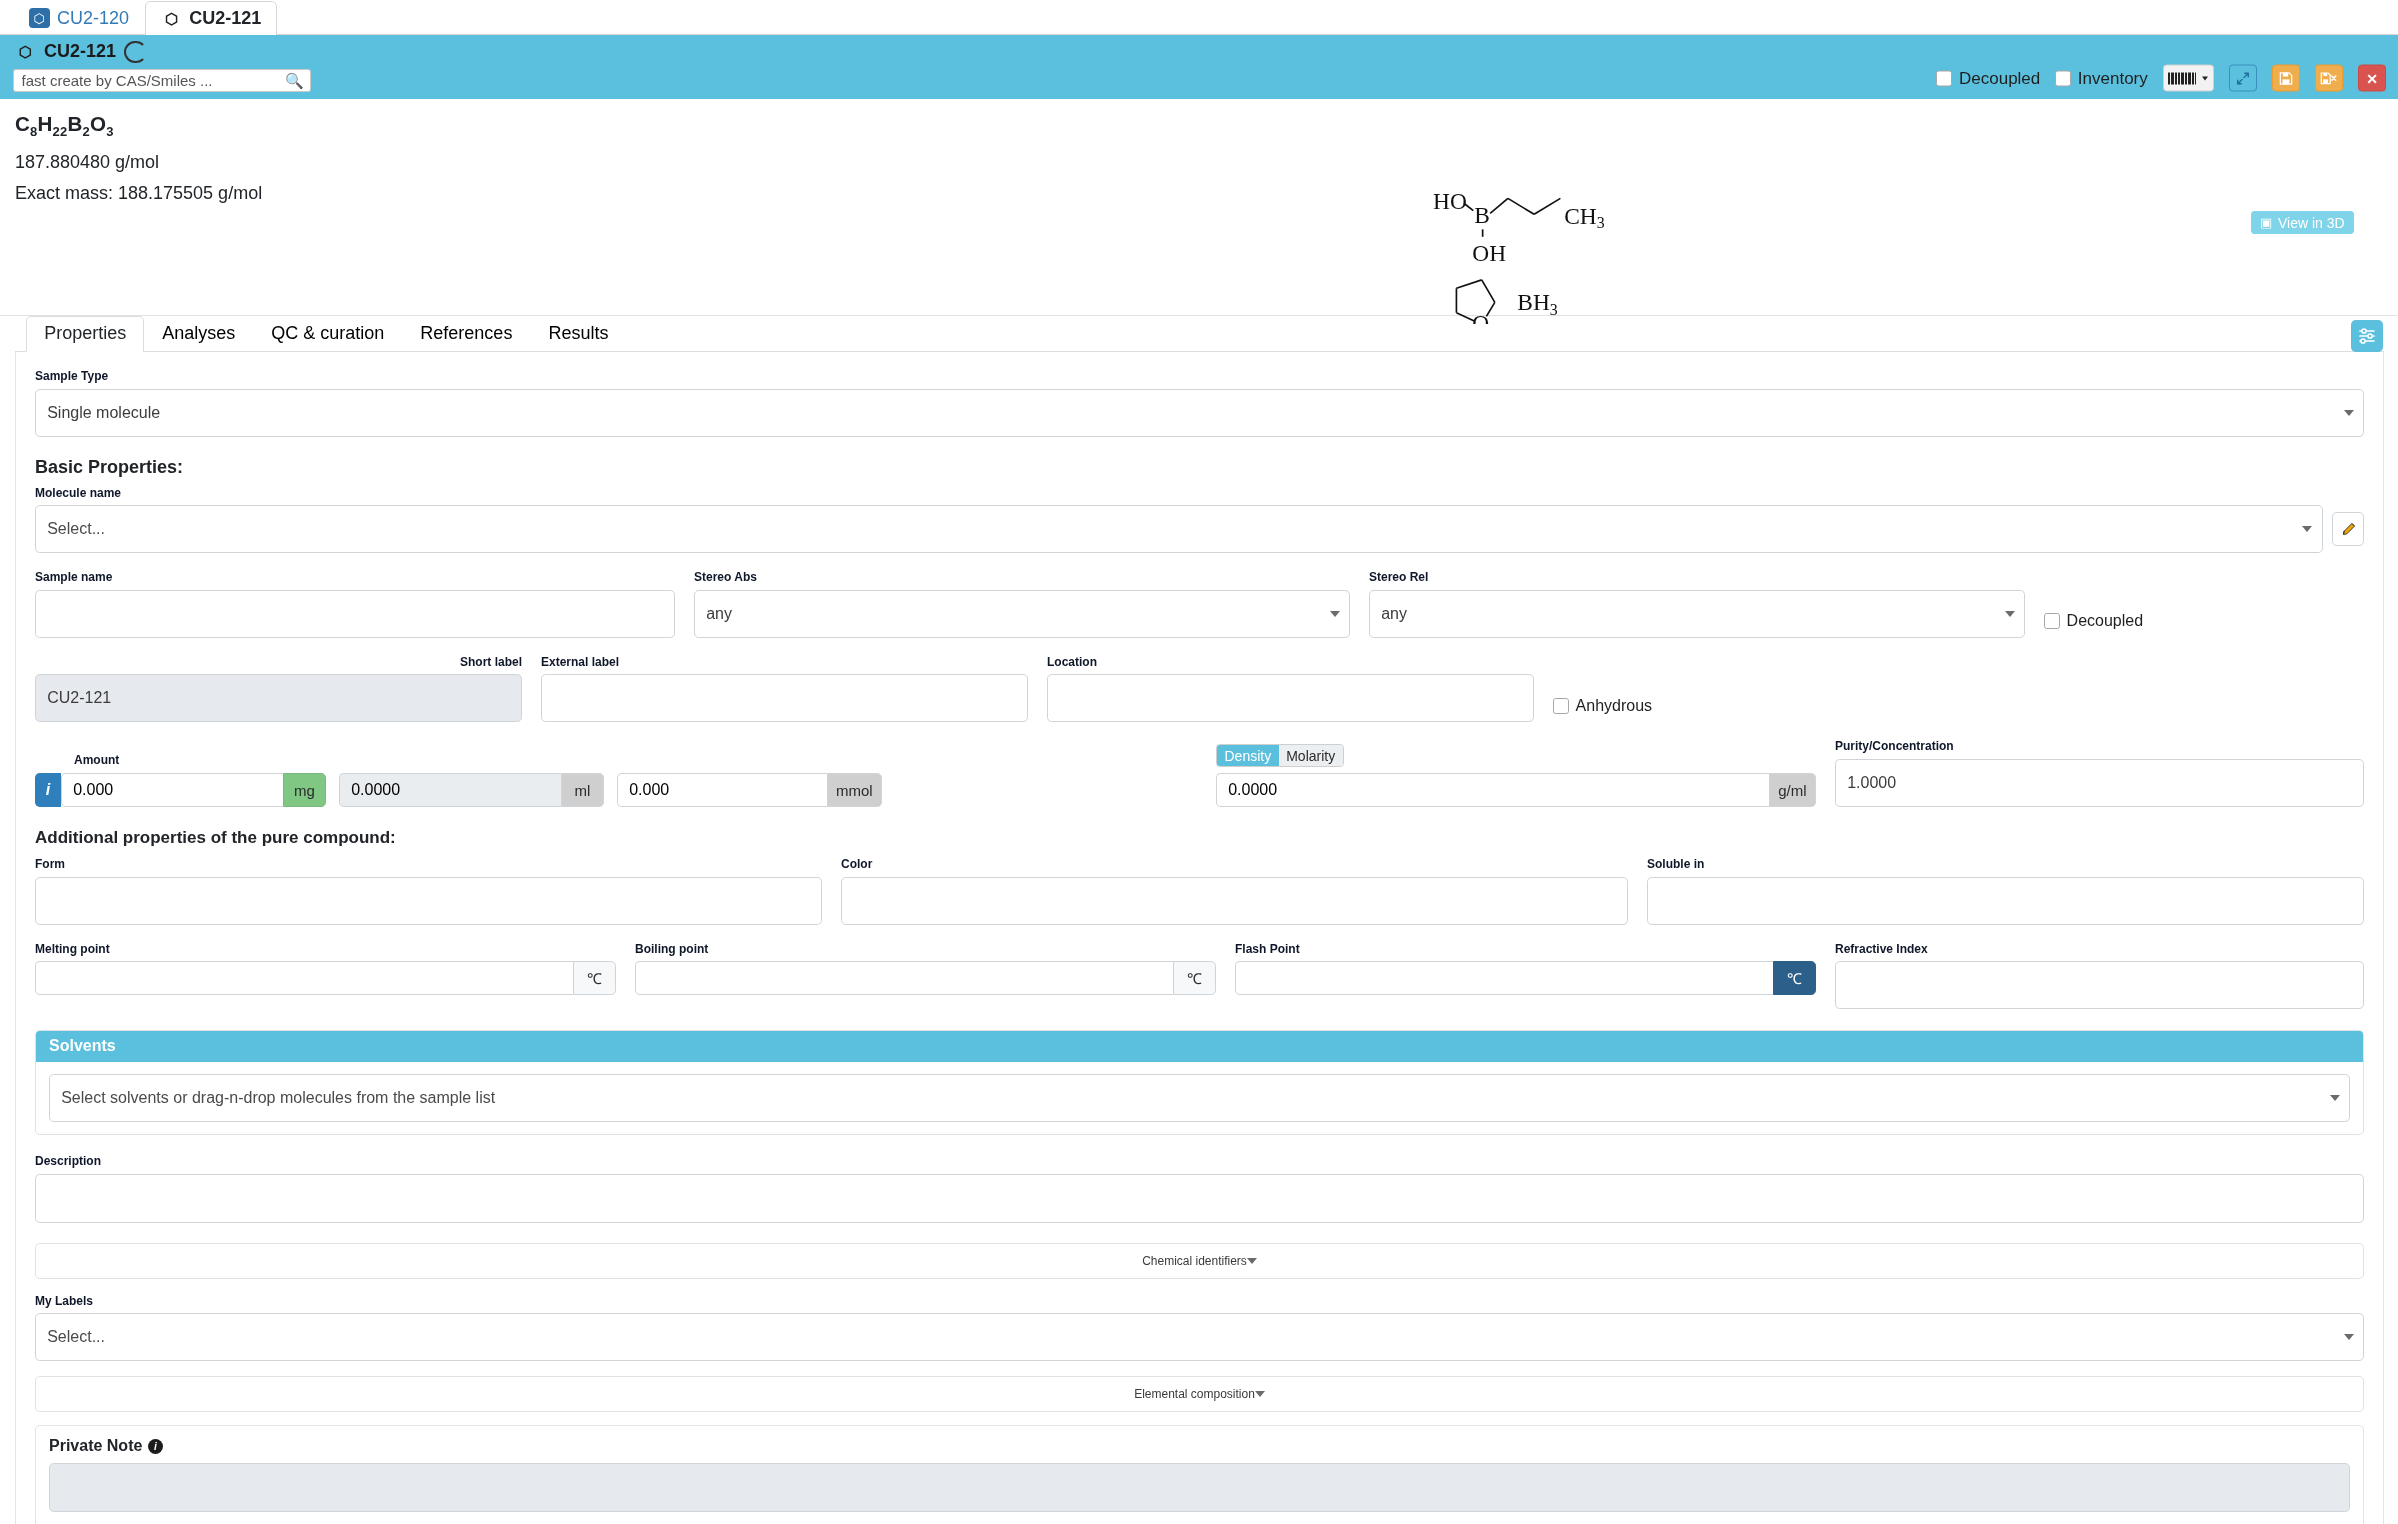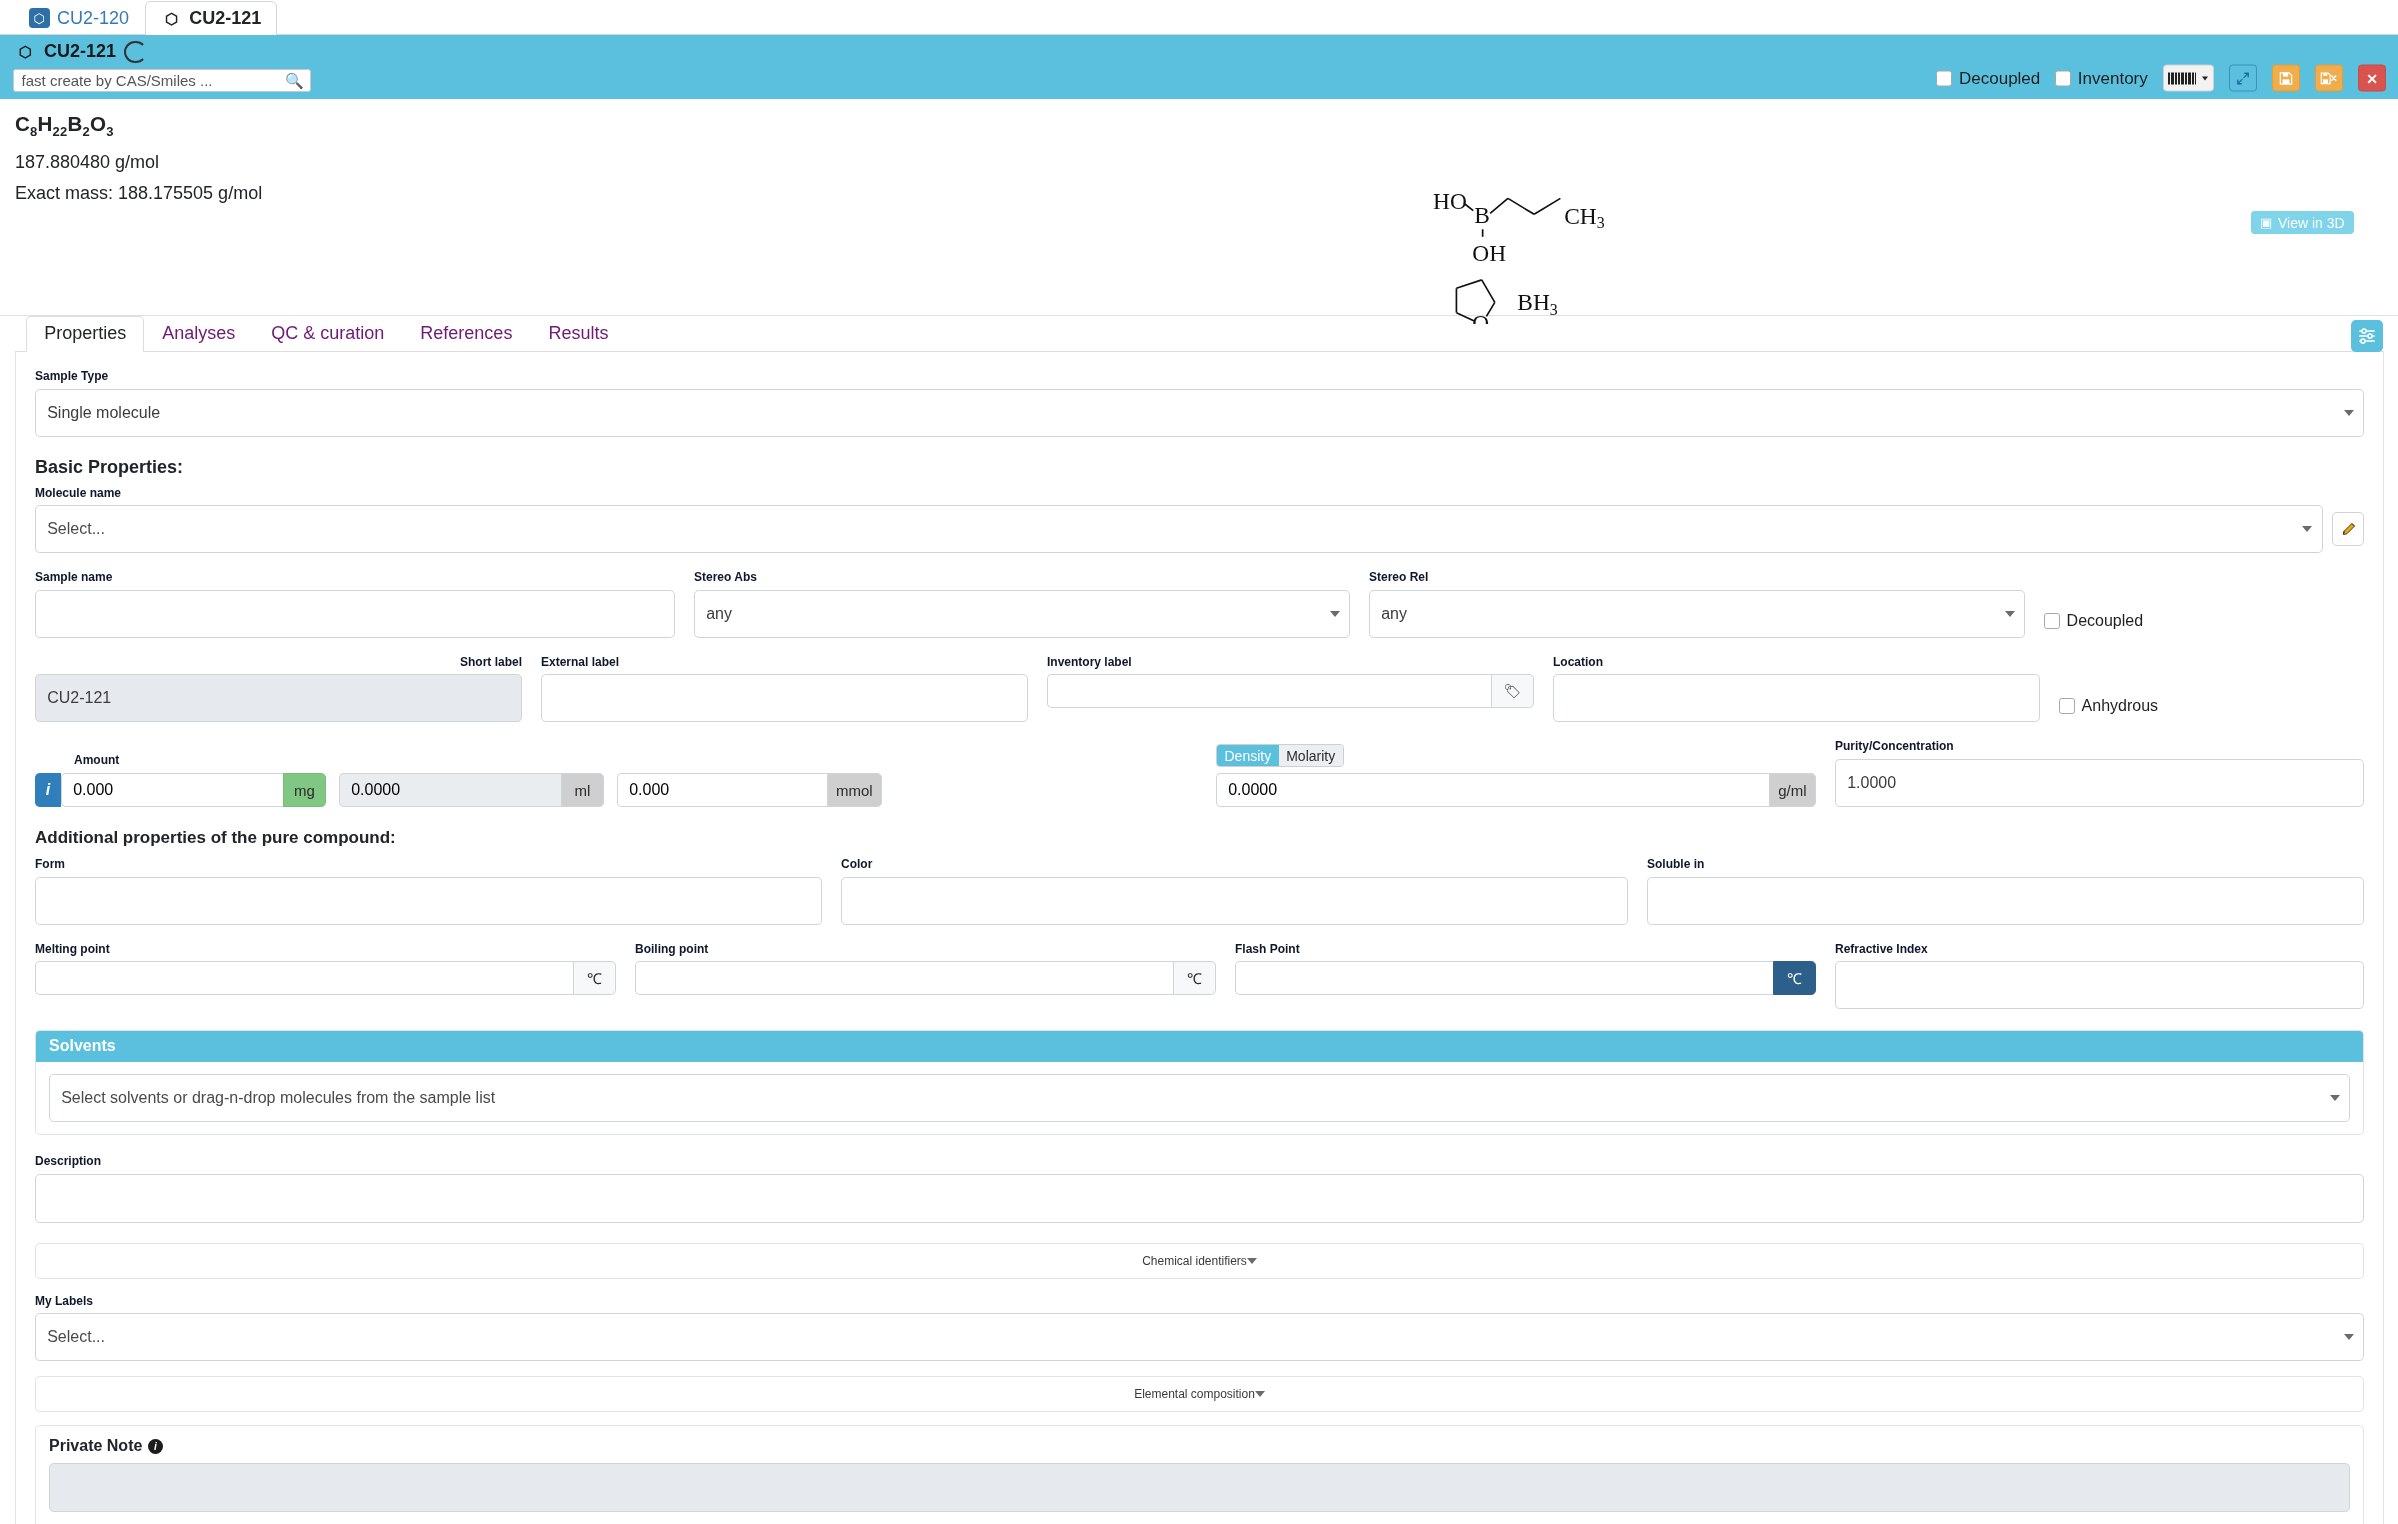--- a/index.html
+++ b/index.html
@@ -165,21 +165,21 @@
   
   .panel { position: relative; padding: 0 15px; }
   .ptabs {
     display: flex; align-items: flex-end;
     border-bottom: 0.9px solid #dddddd;
     height: 36px;
     padding-left: 11.2px;
   }
   .ptab {
     font-size: 18px;
-    color: #701a75;
+    color: #000000;
     padding: 6.6px 17px;
     cursor: pointer;
     border: 0.9px solid transparent;
     border-radius: 4.7px 4.7px 0 0;
     margin-bottom: -0.9px;
     white-space: nowrap;
   }
   .ptab.active {
     color: #212529;
     background: #fff;
@@ -567,31 +567,20 @@
           <span>CU2-121</span>
         </div>
     </div>
     <div class="col" style="flex:0 0 487px;">
       <label class="lbl">External label</label>
       <div class="ctrl">
           <span></span>
         </div>
     </div>
     <div class="col" style="flex:0 0 487px;">
-      <label class="lbl">Inventory label</label>
-      <div class="igrp">
-        <div class="fld">
-            <span></span>
-          </div>
-        <div class="adn lite">
-          <span class="tagico">🏷</span>
-        </div>
-      </div>
-    </div>
-    <div class="col" style="flex:0 0 487px;">
       <label class="lbl">Location</label>
       <div class="ctrl">
           <span></span>
         </div>
     </div>
     <div class="col" style="flex:1; display:flex; align-items:flex-end; padding-bottom:7.5px;">
       <label class="chk">
         <span class="box"></span>
         <span style="font-size:16px;">Anhydrous</span>
       </label>

